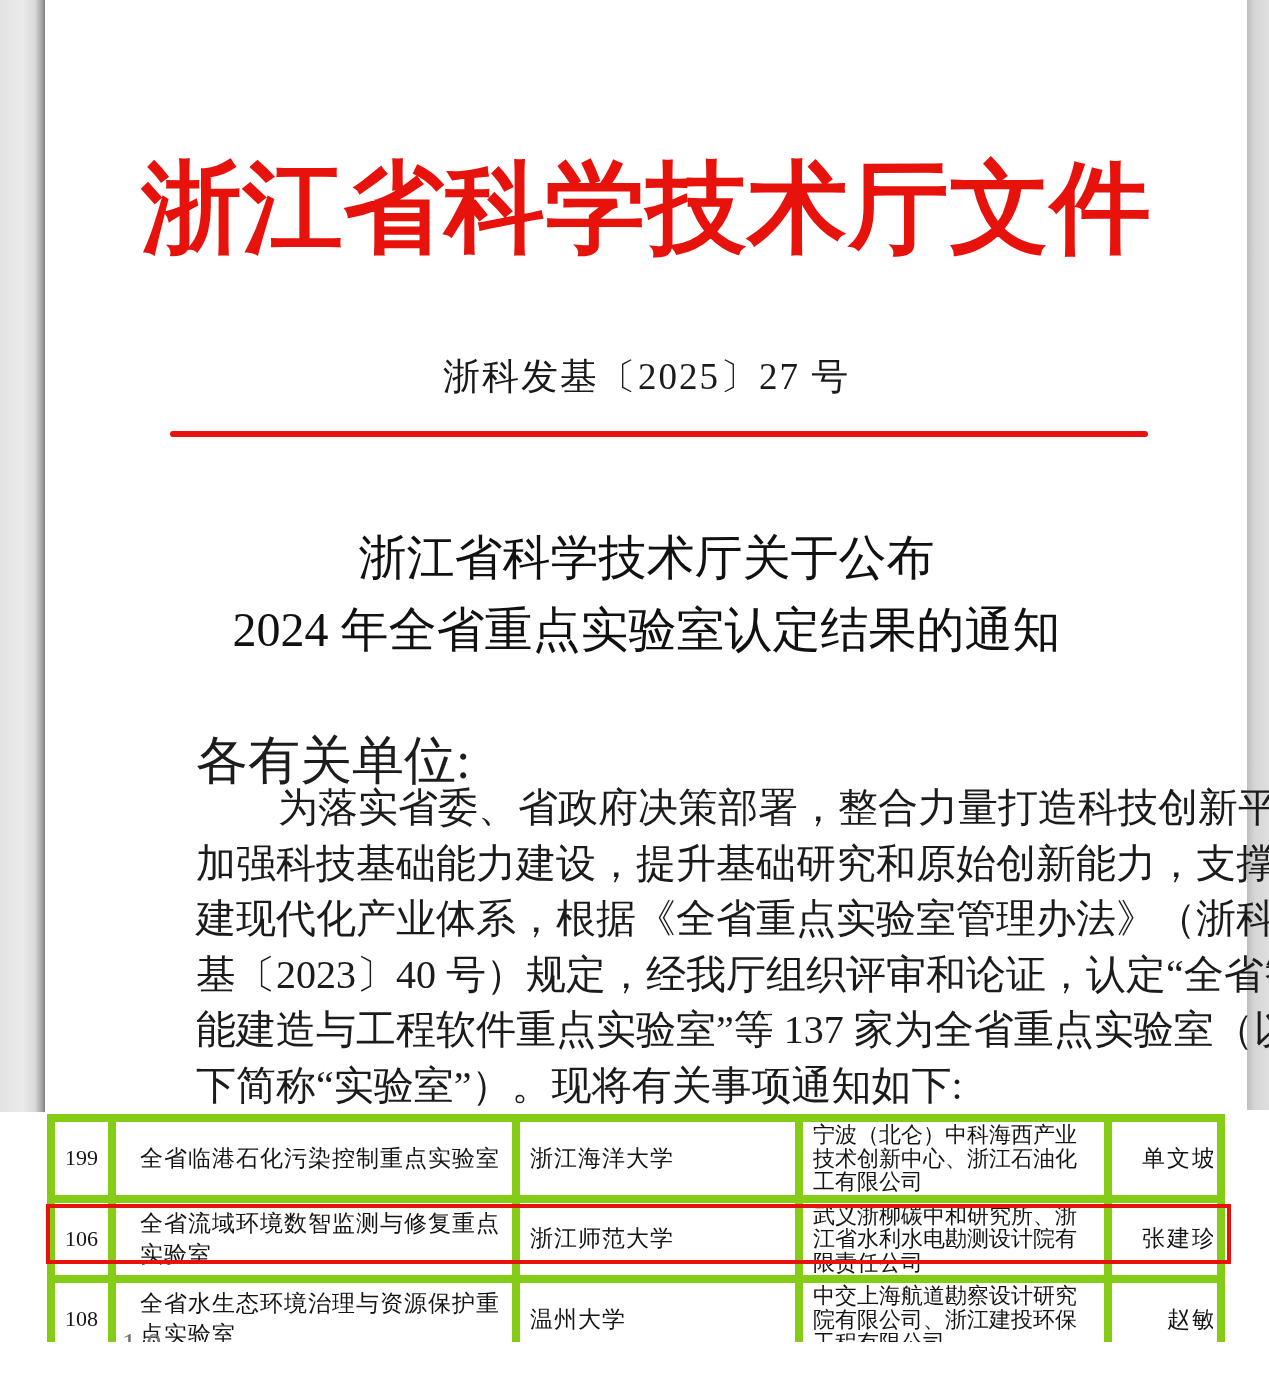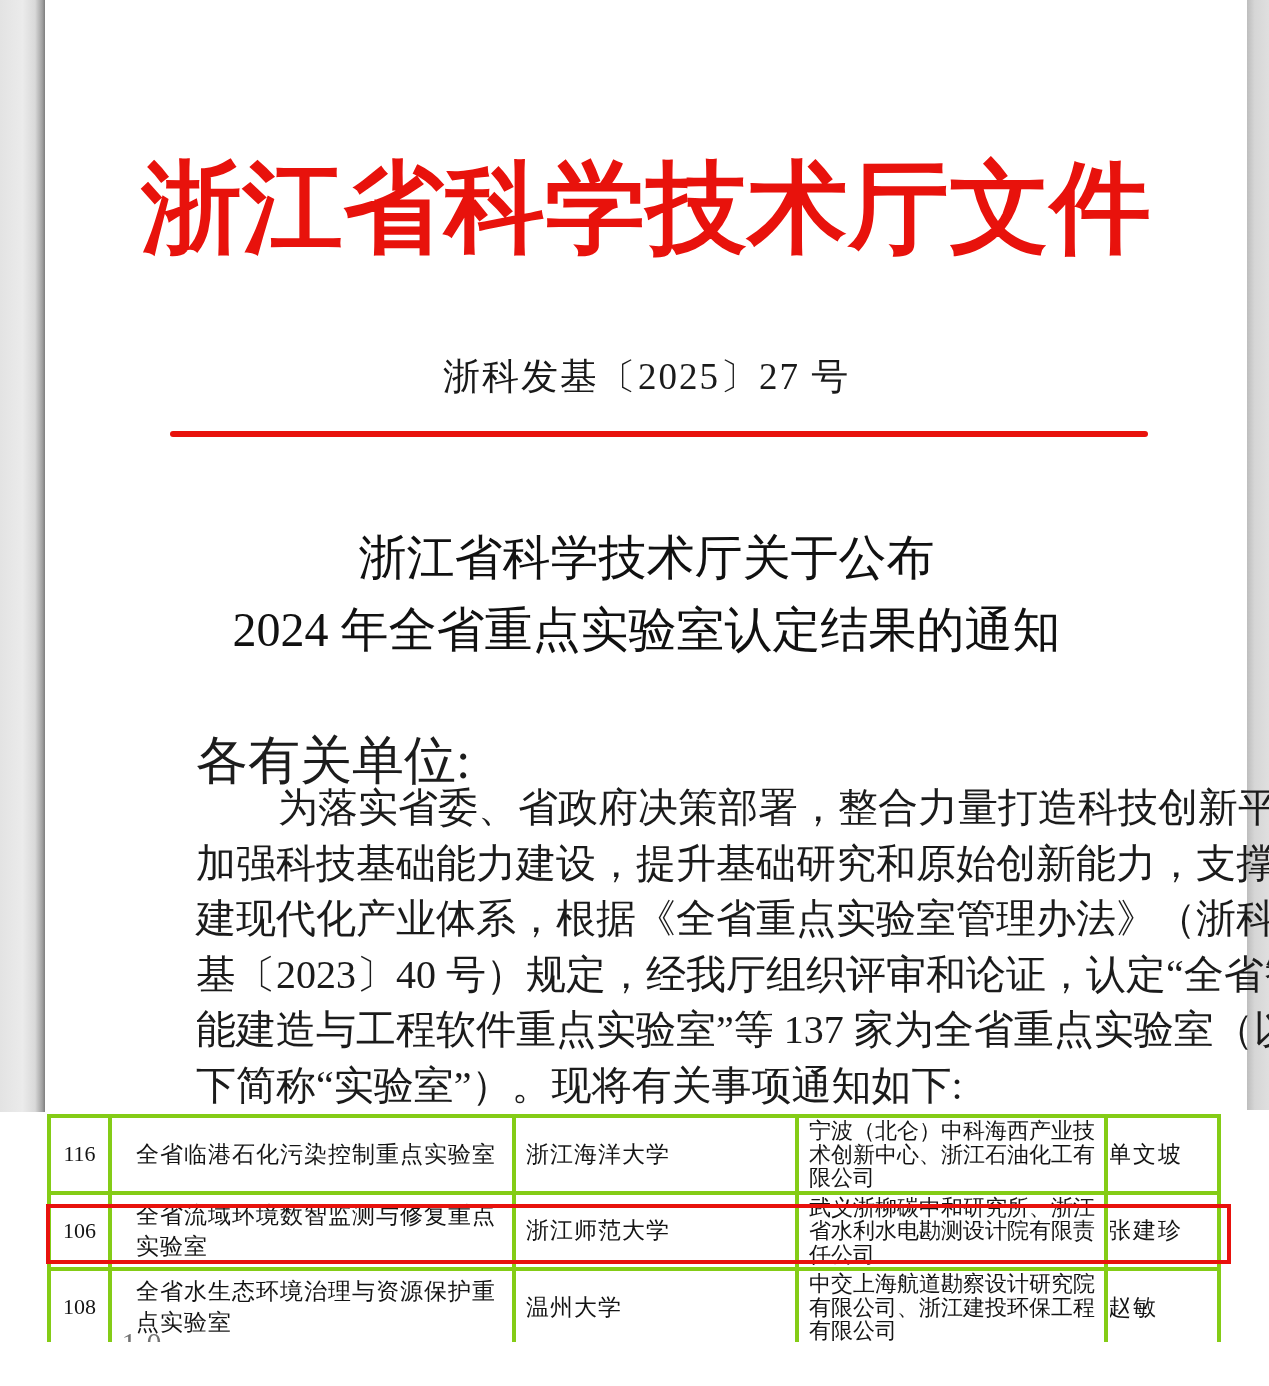--- a/index.html
+++ b/index.html
@@ -67,30 +67,30 @@
   .body-block .bl.indent { text-indent: 82px; }
 
   .results-table {
     position: absolute; left: 47px; top: 1114px; width: 1170px; height: 197px;
     border-collapse: collapse; table-layout: fixed;
     font-size: 23px;
     background: #ffffff;
     color: #141414;
   }
   .results-table td {
-    border: 4px solid #84cc16;
+    border: 8px solid #84cc16;
     vertical-align: middle;
     overflow: hidden;
   }
   .results-table tr { height: 49px; }
   td.c-no   { text-align: center; font-size: 22px; }
   td.c-lab  { padding-left: 24px; letter-spacing: 1px; }
   td.c-host { padding-left: 10px; letter-spacing: 1px; }
   td.c-part { padding: 1px 6px 1px 10px; font-size: 22px; line-height: 23.5px; }
-  td.c-lead { text-align: left; letter-spacing: 2px; border-radius: 8px; }
+  td.c-lead { text-align: right; letter-spacing: 2px; border-radius: 8px; }
 
   .highlight-box {
     position: absolute; left: 46px; top: 1204px; width: 1185px; height: 60px;
     border: 4px solid var(--accent-red, #e8120c);
     pointer-events: none;
   }
 
   .page-number {
     position: absolute; left: 64px; top: 1326px;
     font-size: 30px; letter-spacing: 10px;
@@ -130,21 +130,21 @@
   <table class="results-table">
     <colgroup>
       <col style="width:61px">
       <col style="width:404px">
       <col style="width:283px">
       <col style="width:309px">
       <col style="width:113px">
     </colgroup>
     <tbody>
       <tr>
-        <td class="c-no">116</td>
+        <td class="c-no">199</td>
         <td class="c-lab">全省临港石化污染控制重点实验室</td>
         <td class="c-host">浙江海洋大学</td>
         <td class="c-part">宁波（北仑）中科海西产业技术创新中心、浙江石油化工有限公司</td>
         <td class="c-lead">单文坡</td>
       </tr>
       <tr>
         <td class="c-no">106</td>
         <td class="c-lab">全省流域环境数智监测与修复重点实验室</td>
         <td class="c-host">浙江师范大学</td>
         <td class="c-part">武义浙柳碳中和研究所、浙江省水利水电勘测设计院有限责任公司</td>

